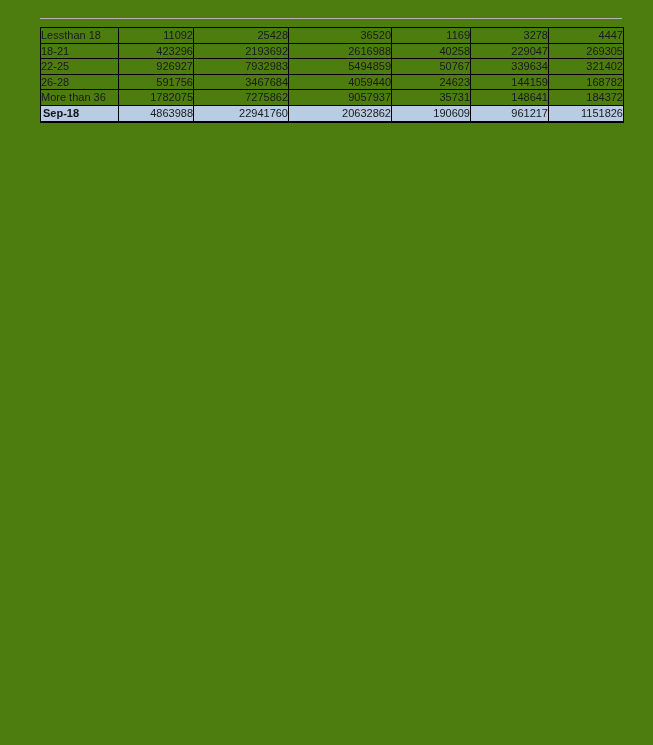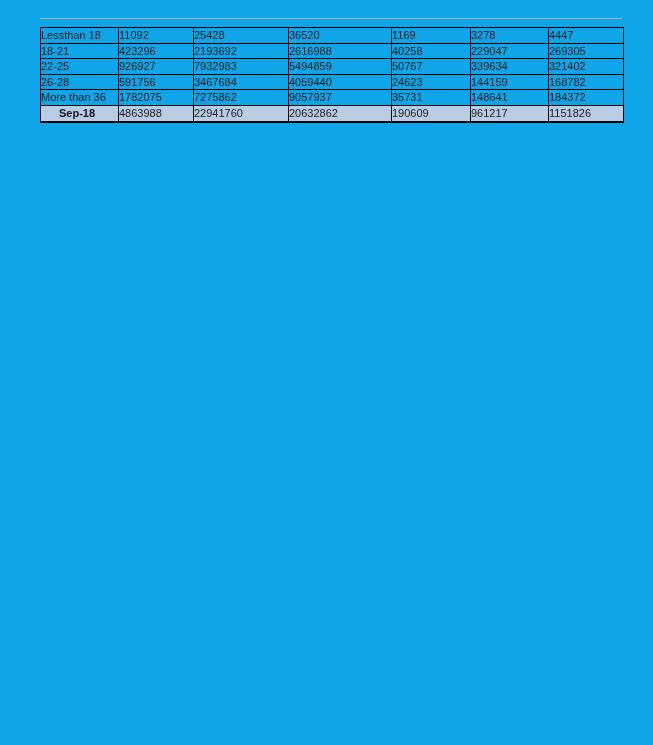--- a/index.html
+++ b/index.html
@@ -10,21 +10,21 @@
   body {
     width: 653px;
     height: 745px;
     position: relative;
     overflow: hidden;
     font-family: "Liberation Sans", sans-serif;
   }
   .page {
     position: absolute;
     inset: 0;
-    background: #0ea5e9;
+    background: #4d7c0f;
   }
   .top-divider {
     position: absolute;
     left: 40px;
     top: 18px;
     width: 582px;
     height: 1px;
     background: #b4b4b4;
   }
   table.data-table {
@@ -44,30 +44,30 @@
     padding: 0;
     overflow: hidden;
     white-space: nowrap;
     vertical-align: middle;
   }
   td.label-cell {
     text-align: left;
     padding-left: 7px;
   }
   td.num-cell {
-    text-align: left;
+    text-align: right;
     padding-right: 4px;
   }
   tr.total-row td {
     background: var(--total-bg, #b8cce4);
     border-bottom-width: 2px;
   }
   tr.total-row td.label-cell {
     font-weight: bold;
-    padding-left: 18px;
+    padding-left: 2px;
     color: #11111a;
   }
 </style>
 </head>
 <body>
 
 <div class="page">
   <div class="top-divider"></div>
 
   <table class="data-table">

